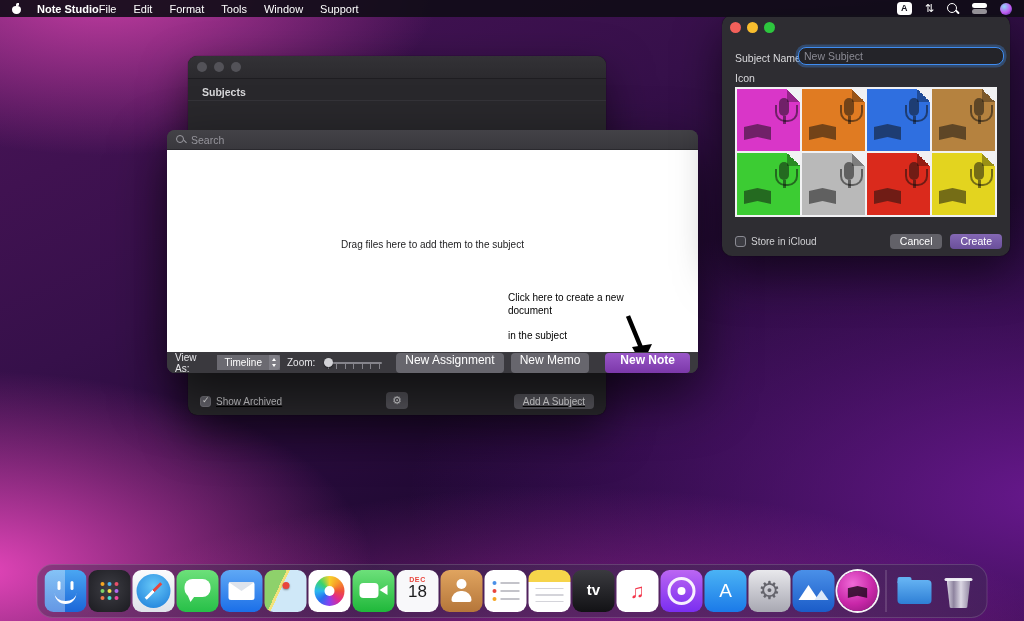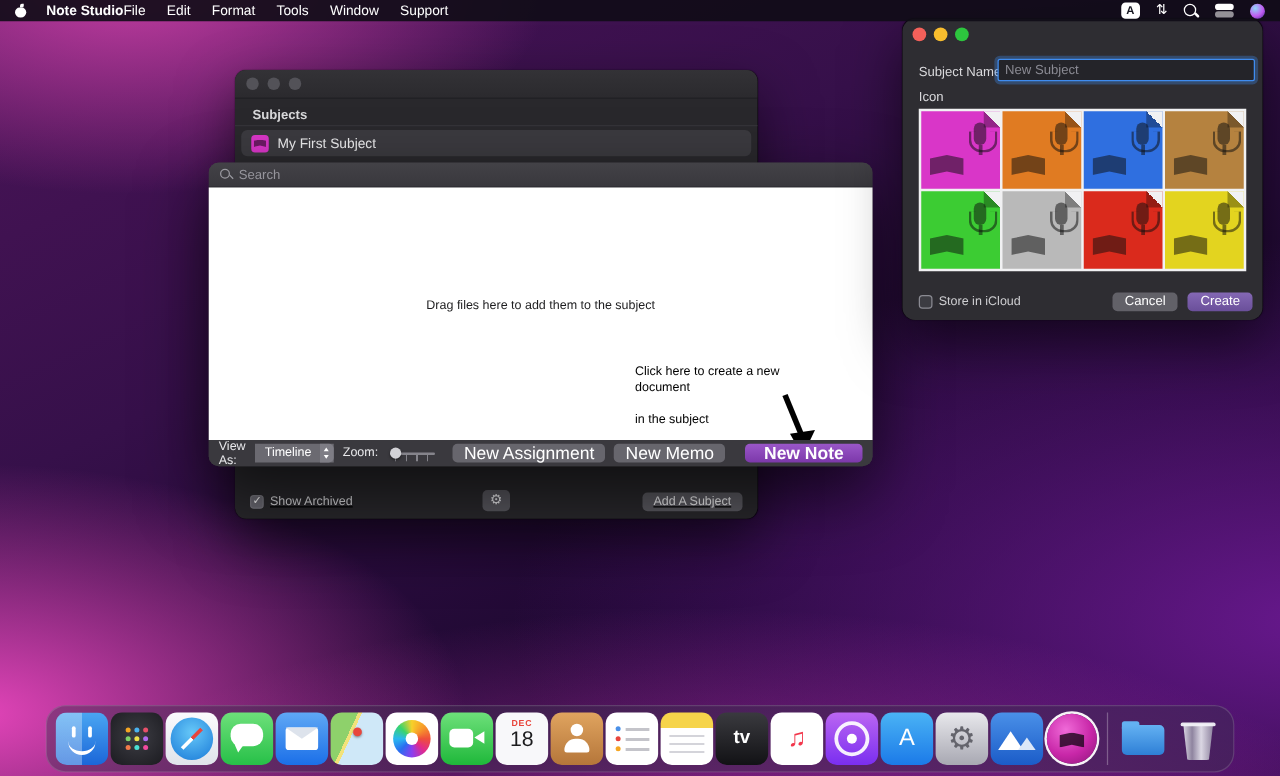--- a/index.html
+++ b/index.html
@@ -112,34 +112,34 @@
     border-left:2.5px solid transparent; border-right:2.5px solid transparent;
     border-top:3.5px solid #fff; }
   .zoom-slider { position:relative; width:64px; height:13px; margin-left:2px; }
   .zs-track { position:absolute; left:0; right:0; top:6px; height:1.6px;
     background:#85848b; border-radius:1px; }
   .zs-ticks { position:absolute; left:4px; right:0; top:8px; height:5px;
     background:repeating-linear-gradient(90deg,#85848b 0 1px,transparent 1px 8.5px); }
   .zs-thumb { position:absolute; left:0; top:2px; width:9px; height:9px;
     background:#d2d2d6; border-radius:50%; box-shadow:0 1px 2px rgba(0,0,0,.5); }
   .tb-spacer { flex:1; }
-  .tb-btn { height:15px; line-height:14px; padding:0 9px; border-radius:4px;
-    background:#67666d; color:#fff; font-size:14px; white-space:nowrap; }
+  .tb-btn { height:20px; line-height:14px; padding:0 9px; border-radius:4px;
+    background:#67666d; color:#fff; font-size:12px; white-space:nowrap; }
   .tb-btn.accent { background:linear-gradient(180deg,#9a57c8,#7c38aa);
     font-weight:700; margin-left:9px; padding:0 15px; }
 
   
   .win-panel { left:722px; top:15px; width:288px; height:241px; background:#2e2d32;
     border-radius:10px; z-index:30; }
   .panel-lights { position:absolute; top:7px; left:8px; display:flex; }
   .panel-lights .tl-dot { width:11px; height:11px; margin-right:6px; }
   .dot-red { background:#f3605a; } .dot-yellow { background:#f8bd2e; } .dot-green { background:#2dc63e; }
   .fld-label { position:absolute; left:13px; top:37px; color:#d9d9dc; font-size:10.5px; }
   .name-field { position:absolute; left:76px; top:32px; width:206px; height:17px;
-    background:#242429; border:1.5px solid #3f8cf0; border-radius:2px;
+    background:#242429; border:1.5px solid #3f8cf0; border-radius:8px;
     box-shadow:0 0 0 2.5px rgba(63,140,240,.32); color:#e8e8ea;
     font-size:10.5px; padding:8px 5px; outline:none; font-family:inherit; }
   .name-field::placeholder { color:#8a8a93; }
   .icon-label { position:absolute; left:13px; top:57px; color:#d9d9dc; font-size:10.5px; }
   .icon-grid { position:absolute; left:13px; top:72px; width:262px;
     display:grid; grid-template-columns:repeat(4,1fr); gap:2px;
     background:#f1f1f3; padding:2px; }
   .tile { position:relative; height:62px; }
   .fold { position:absolute; top:0; right:0; width:13px; height:13px;
     background:linear-gradient(225deg,#f1f1f3 0 50%,rgba(0,0,0,.32) 50%); }
@@ -316,24 +316,20 @@
 
   <div class="win win-subjects">
     <div class="subj-titlebar">
       <span class="tl-dot"></span>
       <span class="tl-dot"></span>
       <span class="tl-dot"></span>
     </div>
     <div class="subj-header">
       <span>Subjects</span>
     </div>
-    <div class="subj-row">
-      <span class="mini-doc"></span>
-      <span>My First Subject</span>
-    </div>
     <div class="subj-footer">
       <span class="cb checked"></span>
       <span class="cb-label">Show Archived</span>
       <span class="gear-btn">⚙</span>
       <span class="add-subj-btn">Add A Subject</span>
     </div>
   </div>
 
   <div class="win win-doc">
     <div class="doc-searchbar">

